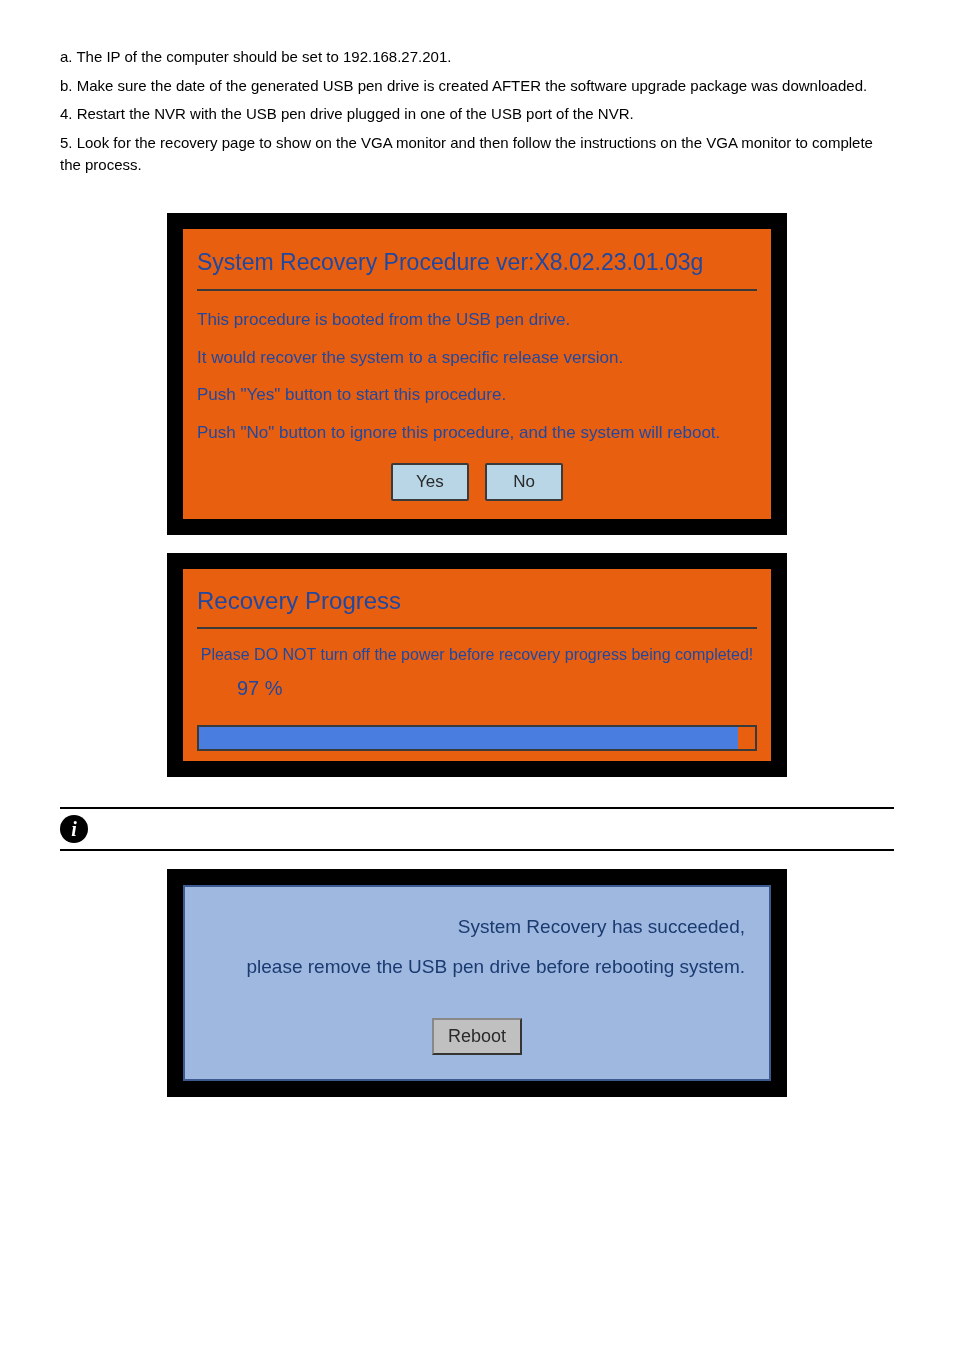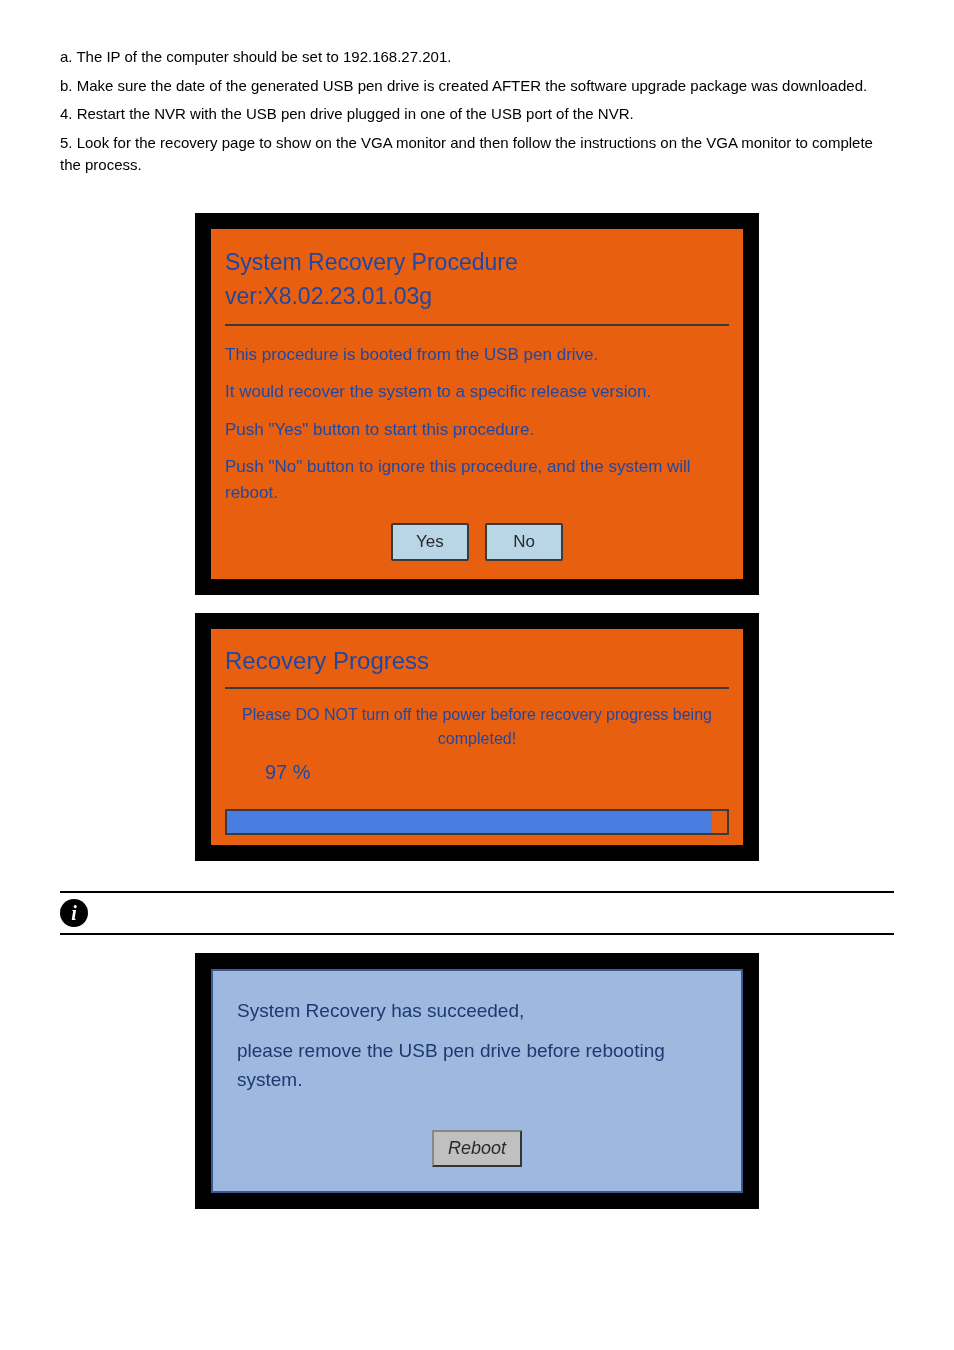--- a/index.html
+++ b/index.html
@@ -12,21 +12,21 @@
     color: #000;
     background: #fff;
     width: 954px;
   }
   .instructions { margin-bottom: 36px; }
   .instructions p { margin: 6px 0; }
   .subitem { margin-left: 40px; }
   .step { margin: 8px 0; }
 
   .photo-wrap {
-    width: 564px;
+    width: 620px;
     margin: 18px auto;
     background: #000;
     padding: 16px;
   }
 
   .orange-panel {
     background: #e95f10;
     padding: 10px 14px 18px 14px;
   }
   .panel-title {
@@ -125,25 +125,25 @@
 
   .success-panel {
     background: #9fb8e0;
     border: 2px solid #3a5a90;
     padding: 20px 24px 24px 24px;
   }
   .success-line {
     color: #1a3a70;
     font-size: 19px;
     padding: 6px 0;
+    text-align: right;
   }
   .reboot-row {
     text-align: center;
     padding-top: 30px;
-    font-style: italic;
   }
   .reboot-btn {
     display: inline-block;
     background: #c0c0c0;
     color: #2a2a2a;
     border: 2px outset #888;
     padding: 3px 14px;
     font-size: 18px;
   }
 </style>

